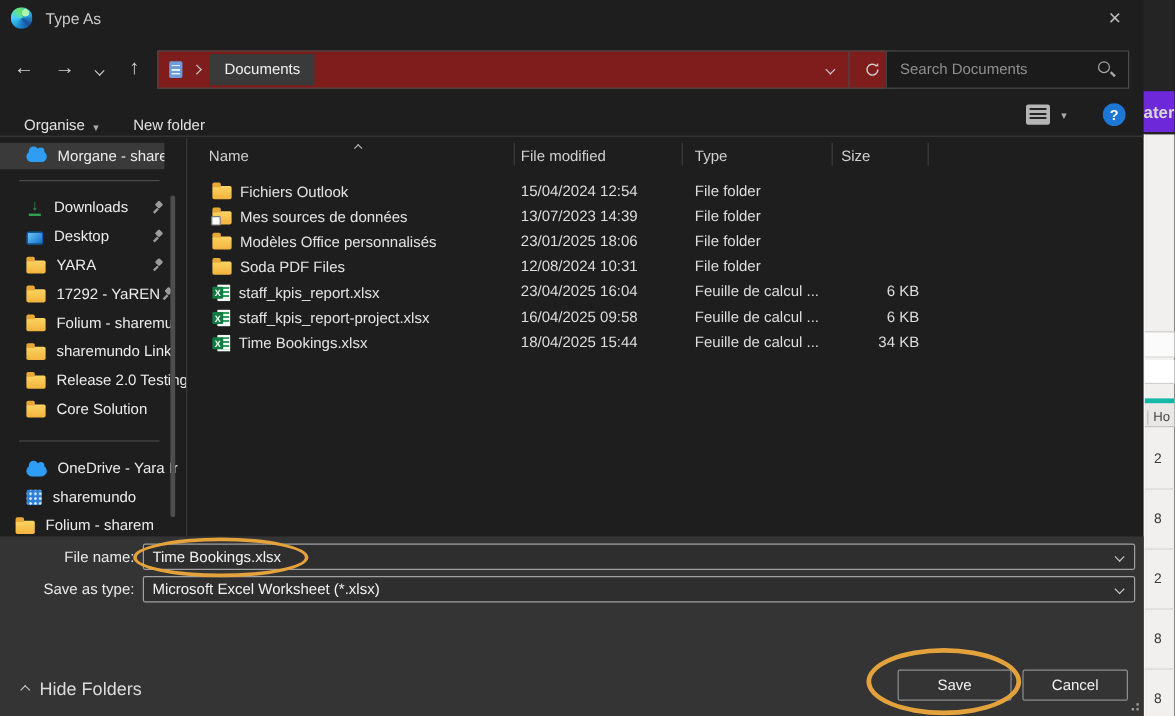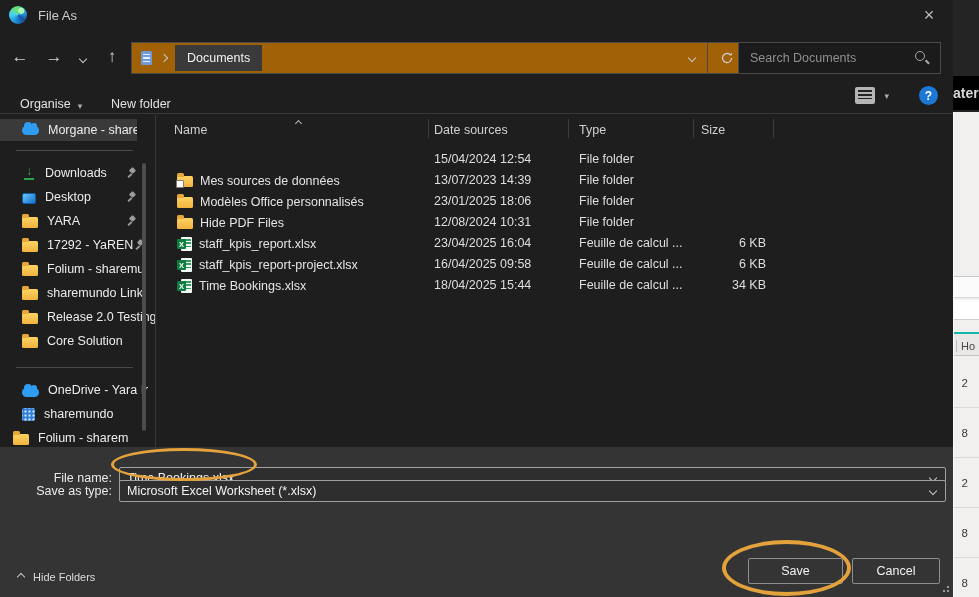--- a/index.html
+++ b/index.html
@@ -3,27 +3,27 @@
 <meta charset="utf-8">
 <style>
   html,body{margin:0;padding:0;background:#111;}
   *{box-sizing:border-box;}
   .screen{position:relative;width:979px;height:597px;overflow:hidden;
           font-family:"Liberation Sans",sans-serif;background:#1e1e1e;color:#e6e6e6;}
 
   
   .excel-sliver{position:absolute;top:0;right:0;width:27px;height:597px;}
   .xl-top{position:absolute;top:0;left:0;right:0;height:112px;background:#242424;}
-  .xl-ribbon{position:absolute;top:76px;left:0;right:0;height:34px;background:#000000;
+  .xl-ribbon{position:absolute;top:76px;left:0;right:0;height:34px;background:#6d28d9;
              color:#d8d8d8;font-size:14px;font-weight:bold;line-height:34px;padding-left:1px;overflow:hidden;}
   .xl-sheet{position:absolute;top:112px;left:0;right:0;bottom:0;background:#f1f0ee;border-left:2px solid #fafafa;}
   .xl-band1{position:absolute;top:164px;left:0;right:0;height:22px;background:#fbfbfb;border-top:1px solid #c9c9c9;border-bottom:1px solid #d8d8d8;}
   .xl-band2{position:absolute;top:188px;left:0;right:0;height:20px;background:#ffffff;border-bottom:1px solid #d0d0d0;}
   .xl-colheader{position:absolute;top:220px;left:0;right:0;height:24px;background:#e9e8e7;
-                border-top:2px solid #14b8a6;border-bottom:1px solid #c4c4c4;color:#474747;
+                border-top:4px solid #14b8a6;border-bottom:1px solid #c4c4c4;color:#474747;
                 font-size:11px;line-height:24px;padding-left:7px;overflow:hidden;}
   .xl-colheader::before{content:"";position:absolute;left:2px;top:6px;width:1px;height:12px;background:#bdbdbd;}
   .xl-cells{position:absolute;top:246px;left:0;right:0;bottom:0;}
   .xl-cell{height:50px;border-bottom:1px solid #d9d9d9;color:#3a3a3a;font-size:11.5px;
            display:flex;align-items:center;justify-content:flex-end;padding-right:11px;}
 
   
   .dialog{position:absolute;left:0;top:0;width:953px;height:597px;background:#1e1e1e;}
 
   
@@ -36,21 +36,21 @@
              color:#bdbdbd;font-size:18px;line-height:22px;text-align:center;cursor:pointer;font-family:inherit;}
 
   
   .navrow{position:absolute;top:30px;left:0;right:0;height:54px;}
   .navbtn{position:absolute;top:12px;height:30px;width:28px;background:none;border:none;color:#d2d2d2;
           font-size:17px;line-height:28px;text-align:center;padding:0;cursor:pointer;font-family:inherit;}
   .chev{display:inline-block;width:6px;height:6px;border-right:1.5px solid #c6c6c6;border-bottom:1.5px solid #c6c6c6;}
   .chev.down{transform:rotate(45deg);}
   .chev.up{transform:rotate(-135deg);}
   .chev.right{transform:rotate(-45deg);}
-  .addressbar{position:absolute;left:131px;top:12px;width:616px;height:32px;background:#a16207;
+  .addressbar{position:absolute;left:131px;top:12px;width:616px;height:32px;background:#7f1d1d;
               border:1px solid #4a4a4a;display:flex;align-items:center;}
   .ic-doc{width:11px;height:14px;margin-left:9px;background:#6f9bd8;border-radius:1.5px;position:relative;flex:none;}
   .ic-doc::before{content:"";position:absolute;left:2px;right:2px;top:3px;height:8px;
                   background:repeating-linear-gradient(to bottom,#e8eef8 0 1.4px,rgba(0,0,0,0) 1.4px 3.4px);}
   .crumb-sep{margin:0 8px 0 9px;}
   .crumb-chip{background:#3a3a3a;color:#f2f2f2;font-size:12.5px;padding:6px 12px;cursor:pointer;}
   .addr-spacer{flex:1;}
   .addr-chevbtn{width:30px;height:30px;background:none;border:none;display:flex;align-items:center;justify-content:center;cursor:pointer;}
   .addr-div{width:1px;height:30px;background:#4a4a4a;}
   .refresh-btn{width:38px;height:30px;background:none;border:none;display:flex;align-items:center;justify-content:center;cursor:pointer;}
@@ -129,29 +129,29 @@
   .fl-rows{position:absolute;top:34px;left:0;right:0;}
   .fl-row{position:relative;height:21px;font-size:12.5px;color:#e4e4e4;cursor:pointer;}
   .cell-name{position:absolute;left:21px;top:0;height:21px;display:flex;align-items:center;gap:7px;}
   .cell-date{position:absolute;left:278px;top:3px;color:#dedede;}
   .cell-type{position:absolute;left:423px;top:3px;color:#dedede;}
   .cell-size{position:absolute;left:530px;top:3px;width:80px;text-align:right;color:#dedede;}
 
   
   .bottompanel{position:absolute;left:0;top:447px;width:953px;height:150px;background:#343434;}
   .field-row{position:absolute;left:0;right:0;height:22px;}
-  .row-filename{top:20px;}
+  .row-filename{top:6px;}
   .row-savetype{top:33px;}
   .field-label{position:absolute;left:0;top:0;width:112px;text-align:right;font-size:12.5px;color:#eaeaea;line-height:22px;}
   .combo{position:absolute;left:119px;right:7px;top:0;height:22px;background:#2e2e2e;border:1px solid #a0a0a0;border-radius:2px;display:flex;align-items:center;}
   .combo input{flex:1;background:none;border:none;outline:none;color:#f2f2f2;font-size:12.5px;padding:0 0 0 7px;font-family:inherit;min-width:0;}
   .combo .combo-text{flex:1;font-size:12.5px;color:#f2f2f2;padding-left:7px;white-space:nowrap;overflow:hidden;}
   .combo-arrow{width:24px;display:flex;align-items:center;justify-content:center;cursor:pointer;}
   .hide-folders{position:absolute;left:12px;bottom:13px;display:flex;align-items:center;gap:9px;background:none;border:none;
-                color:#dcdcdc;font-size:11px;cursor:pointer;font-family:inherit;}
+                color:#dcdcdc;font-size:15px;cursor:pointer;font-family:inherit;}
   .dlg-btn{position:absolute;bottom:13px;height:26px;background:#343434;border:1px solid #8f8f8f;border-radius:2px;
            color:#f2f2f2;font-size:12.5px;cursor:pointer;font-family:inherit;}
   .btn-save{right:110px;width:95px;}
   .btn-cancel{right:13px;width:88px;}
   .grip{position:absolute;right:4px;bottom:5px;width:8px;height:8px;}
   .grip::before{content:"";position:absolute;right:0;bottom:0;width:2px;height:2px;background:#9a9a9a;
         box-shadow:-4px 0 0 #9a9a9a,0 -4px 0 #9a9a9a;}
 
   
   .ellipse{position:absolute;border-radius:50%;pointer-events:none;z-index:50;}
@@ -178,21 +178,21 @@
         <div class="xl-cell">8</div>
 
       </div>
     </div>
   </div>
 
   <div class="dialog">
 
     <header class="titlebar">
       <span class="edge-logo"></span>
-      <span class="title-text">File As</span>
+      <span class="title-text">Type As</span>
       <button class="close-btn">×</button>
     </header>
 
     <div class="navrow">
       <button class="navbtn" style="left:6px;">←</button>
       <button class="navbtn" style="left:40px;">→</button>
       <button class="navbtn" style="left:72px;width:22px;"><span class="chev down"></span></button>
       <button class="navbtn" style="left:98px;">↑</button>
 
       <div class="addressbar">
@@ -295,30 +295,34 @@
         </div>
 
         <div class="side-scroll"></div>
       </div>
 
       <div class="filelist">
         <div class="fl-header">
           <span class="h-name">Name</span>
           <span class="sortcaret chev up"></span>
           <span class="col-sep" style="left:272px;"></span>
-          <span class="h-date">Date sources</span>
+          <span class="h-date">File modified</span>
           <span class="col-sep" style="left:412px;"></span>
           <span class="h-type">Type</span>
           <span class="col-sep" style="left:537px;"></span>
           <span class="h-size">Size</span>
           <span class="col-sep" style="left:617px;"></span>
         </div>
         <div class="fl-rows">
 
           <div class="fl-row">
+            <span class="cell-name">
+                <span class="ic ic-folder"></span>
+                <span>Fichiers Outlook</span>
+              </span>
             <span class="cell-date">15/04/2024 12:54</span>
             <span class="cell-type">File folder</span>
             <span class="cell-size"></span>
           </div>
           <div class="fl-row">
             <span class="cell-name">
                 <span class="ic ic-folder shortcut"></span>
                 <span>Mes sources de données</span>
               </span>
             <span class="cell-date">13/07/2023 14:39</span>
@@ -330,21 +334,21 @@
                 <span class="ic ic-folder"></span>
                 <span>Modèles Office personnalisés</span>
               </span>
             <span class="cell-date">23/01/2025 18:06</span>
             <span class="cell-type">File folder</span>
             <span class="cell-size"></span>
           </div>
           <div class="fl-row">
             <span class="cell-name">
                 <span class="ic ic-folder"></span>
-                <span>Hide PDF Files</span>
+                <span>Soda PDF Files</span>
               </span>
             <span class="cell-date">12/08/2024 10:31</span>
             <span class="cell-type">File folder</span>
             <span class="cell-size"></span>
           </div>
           <div class="fl-row">
             <span class="cell-name">
                 <span class="ic ic-excel"></span>
                 <span>staff_kpis_report.xlsx</span>
               </span>

